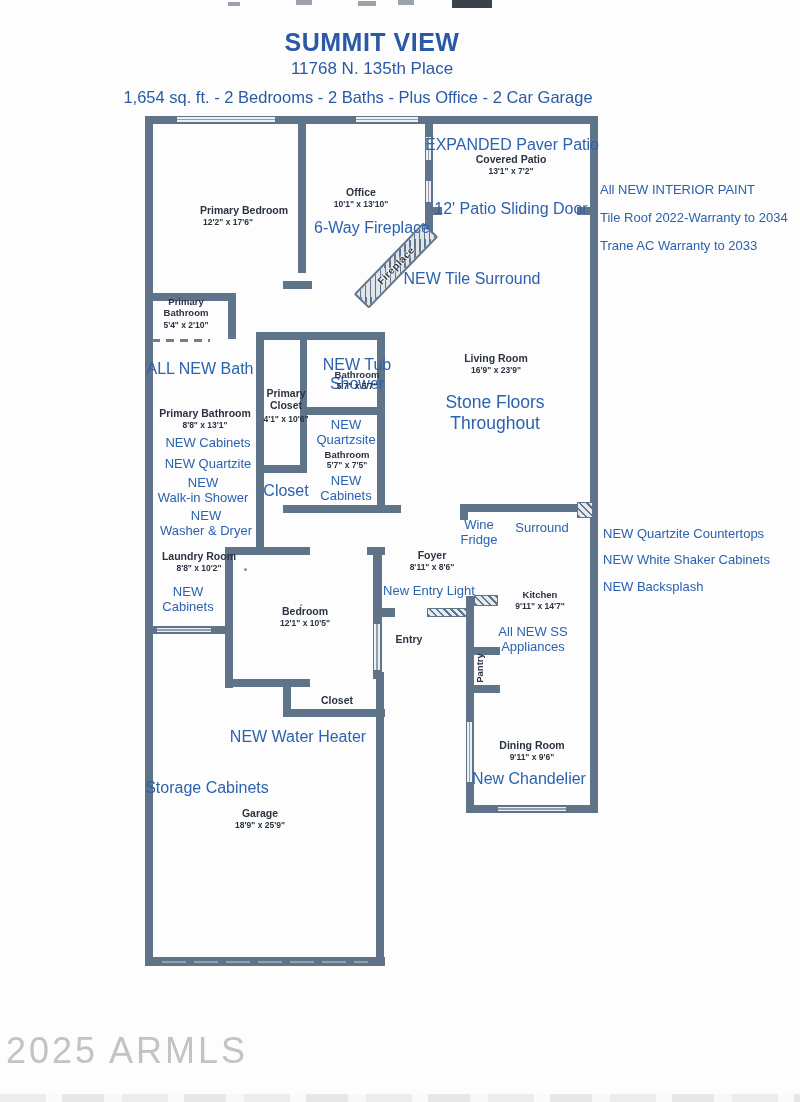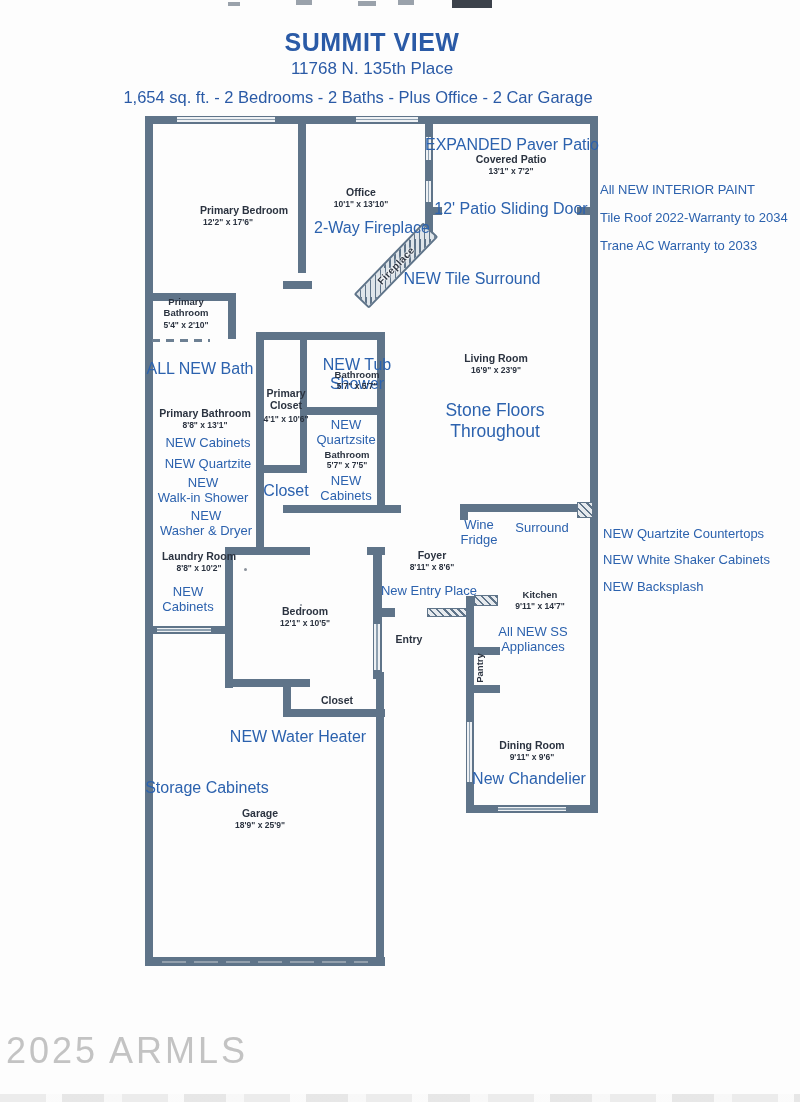--- a/index.html
+++ b/index.html
@@ -121,21 +121,21 @@
     <i class="hatch" style="left:577px;top:502px;width:16px;height:16px;"></i>
 
     <i class="dot" style="left:244px;top:568px;"></i>
     <i class="dot" style="left:300px;top:604px;width:2px;height:2px;"></i>
 
     <div>
         <div class="lb room" style="left: 228px; top: 204px; margin-left: 16px;">Primary Bedroom</div>
         <div class="lb dim" style="left: 228px; top: 217px;">12'2" x 17'6"</div>
         <div class="lb room" style="left: 361px; top: 186px;">Office</div>
         <div class="lb dim" style="left: 361px; top: 199px;">10'1" x 13'10"</div>
-        <div class="lb blue-md" style="left: 372px; top: 219px;">2-Way Fireplace</div>
+        <div class="lb blue-md" style="left: 372px; top: 219px;">6-Way Fireplace</div>
         <div class="lb blue-md" style="left: 512px; top: 136px;">EXPANDED Paver Patio</div>
         <div class="lb room" style="left: 511px; top: 153px;">Covered Patio</div>
         <div class="lb dim" style="left: 511px; top: 166px;">13'1" x 7'2"</div>
         <div class="lb blue-md" style="left: 511px; top: 200px;">12' Patio Sliding Door</div>
         <div class="lb blue ln" style="left: 600px; top: 182px;">All NEW INTERIOR PAINT</div>
         <div class="lb blue ln" style="left: 600px; top: 210px;">Tile Roof 2022-Warranty to 2034</div>
         <div class="lb blue ln" style="left: 600px; top: 238px;">Trane AC Warranty to 2033</div>
         <div class="lb blue-md" style="left: 472px; top: 270px;">NEW Tile Surround</div>
         <div class="lb room-sm" style="left: 186px; top: 296px;">Primary
 Bathroom</div>
@@ -164,36 +164,36 @@
         <div class="lb blue" style="left: 206px; top: 508px;">NEW
 Washer &amp; Dryer</div>
         <div class="lb room" style="left: 199px; top: 550px;">Laundry Room</div>
         <div class="lb dim" style="left: 199px; top: 563px;">8'8" x 10'2"</div>
         <div class="lb blue" style="left: 188px; top: 584px;">NEW
 Cabinets</div>
         <div class="lb room" style="left: 305px; top: 605px;">Bedroom</div>
         <div class="lb dim" style="left: 305px; top: 618px;">12'1" x 10'5"</div>
         <div class="lb room" style="left: 432px; top: 549px;">Foyer</div>
         <div class="lb dim" style="left: 432px; top: 562px;">8'11" x 8'6"</div>
-        <div class="lb blue" style="left: 429px; top: 583px;">New Entry Place</div>
+        <div class="lb blue" style="left: 429px; top: 583px;">New Entry Light</div>
         <div class="lb room" style="left: 409px; top: 633px;">Entry</div>
         <div class="lb room-sm" style="left: 540px; top: 589px;">Kitchen</div>
         <div class="lb dim" style="left: 540px; top: 601px;">9'11" x 14'7"</div>
         <div class="lb blue" style="left: 533px; top: 624px;">All NEW SS
 Appliances</div>
         <div class="lb room-sm" style="left: 480px; top: 668px; transform: translate(-50%, -50%) rotate(-90deg);">Pantry</div>
         <div class="lb blue" style="left: 479px; top: 517px;">Wine
 Fridge</div>
         <div class="lb blue" style="left: 542px; top: 520px;">Surround</div>
         <div class="lb blue ln" style="left: 603px; top: 526px;">NEW Quartzite Countertops</div>
         <div class="lb blue ln" style="left: 603px; top: 552px;">NEW White Shaker Cabinets</div>
         <div class="lb blue ln" style="left: 603px; top: 579px;">NEW Backsplash</div>
         <div class="lb room" style="left: 496px; top: 352px;">Living Room</div>
         <div class="lb dim" style="left: 496px; top: 365px;">16'9" x 23'9"</div>
-        <div class="lb blue-lg" style="left: 495px; top: 392px; margin-top: 8px;">Stone Floors
+        <div class="lb blue-lg" style="left: 495px; top: 392px;">Stone Floors
 Throughout</div>
         <div class="lb room" style="left: 532px; top: 739px;">Dining Room</div>
         <div class="lb dim" style="left: 532px; top: 752px;">9'11" x 9'6"</div>
         <div class="lb blue-md" style="left: 529px; top: 770px;">New Chandelier</div>
         <div class="lb room" style="left: 337px; top: 694px;">Closet</div>
         <div class="lb blue-md" style="left: 298px; top: 728px;">NEW Water Heater</div>
         <div class="lb blue-md" style="left: 207px; top: 779px;">Storage Cabinets</div>
         <div class="lb room" style="left: 260px; top: 807px;">Garage</div>
         <div class="lb dim" style="left: 260px; top: 820px;">18'9" x 25'9"</div>
       </div>

